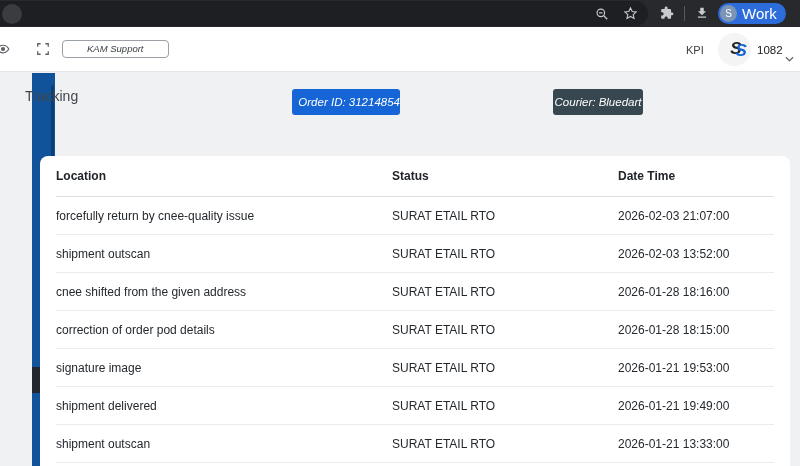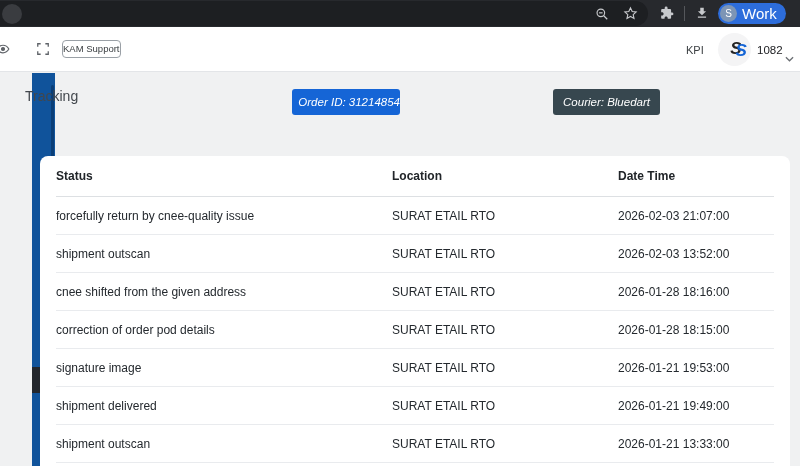--- a/index.html
+++ b/index.html
@@ -27,21 +27,21 @@
         background:var(--profile-pill-blue);display:flex;align-items:center;padding:0 9px 0 2px;gap:5px;border:none;cursor:pointer;}
   .avatar{width:17px;height:17px;border-radius:50%;background:#7d95b5;color:#fff;font-size:10px;
         display:flex;align-items:center;justify-content:center;}
   .profile-name{color:#fff;font-size:15px;}
 
   
   .app-header{position:relative;height:45px;background:#ffffff;border-bottom:1px solid #e3e5e8;}
   .eye-wrap{position:absolute;left:-5px;top:15px;color:#5f6368;}
   .fs-wrap{position:absolute;left:36px;top:15px;color:#5f6368;}
   .kam-chip{position:absolute;left:62px;top:13px;border:1px solid #9aa0a6;border-radius:4px;
-        background:#fff;color:#3c4043;font-size:9.5px;padding:3px 0;line-height:1.1;cursor:pointer;}
+        background:#fff;color:#3c4043;font-size:9.5px;padding:3px 24px;line-height:1.1;cursor:pointer;font-style:italic;}
   .kpi-label{position:absolute;left:686px;top:17px;font-size:11px;color:#3c4043;cursor:pointer;}
   .logo-circle{position:absolute;left:718px;top:6px;width:33px;height:33px;border-radius:50%;
         background:#f4f4f5;display:flex;align-items:center;justify-content:center;cursor:pointer;
         font-style:italic;font-weight:bold;font-size:17px;letter-spacing:-8px;overflow:hidden;}
   .logo-s1{color:#232323;transform:translate(-1px,-1px);}
   .logo-s2{color:var(--accent-blue);transform:translate(1px,1px);}
   .acct-num{position:absolute;left:757px;top:17px;font-size:11.5px;color:#202124;cursor:pointer;}
   .acct-chev{position:absolute;left:785px;top:21px;color:#6b6f73;}
 
   
@@ -51,21 +51,21 @@
   .side-label.l1{top:88px;}
   .side-label.l2{top:147px;}
   .side-thumb{position:absolute;right:1px;top:12px;width:3px;height:180px;background:#0a3e77;border-radius:2px;}
   .side-dark{position:absolute;left:0;top:294px;width:100%;height:26px;background:#23272d;}
 
   .main{position:absolute;left:15px;top:0;right:0;bottom:0;}
   .page-title{position:absolute;left:10px;top:15px;font-size:14px;font-weight:500;color:#42474d;}
   .order-btn{position:absolute;left:277px;top:16px;width:108px;height:26px;background:var(--accent-blue);
         color:#fff;border:none;border-radius:3px;font-style:italic;font-size:11.5px;
         font-family:"Liberation Sans",sans-serif;cursor:pointer;text-align:right;}
-  .courier-btn{position:absolute;left:538px;top:16px;width:107px;height:26px;background:var(--courier-dark);
+  .courier-btn{position:absolute;left:538px;top:16px;width:90px;height:26px;background:var(--courier-dark);
         color:#fff;border:none;border-radius:3px;font-style:italic;font-size:11.5px;
         font-family:"Liberation Sans",sans-serif;cursor:pointer;}
 
   .card{position:absolute;left:25px;top:83px;width:750px;height:311px;background:#fff;
         border-radius:8px 8px 0 0;padding:0 16px;}
   .thead,.trow{display:grid;grid-template-columns:336px 226px 1fr;align-items:center;}
   .thead{height:41px;border-bottom:1px solid #dde0e3;font-size:12px;font-weight:bold;color:#212529;}
   .trow{height:38px;border-bottom:1px solid #e9ebee;font-size:12px;color:#24292e;}
   .td,.th{white-space:nowrap;overflow:hidden;}
 </style>
@@ -136,22 +136,22 @@
     <div class="side-dark"></div>
   </div>
 
   <div class="main">
     <div class="page-title">Tracking</div>
     <button class="order-btn">Order ID: 31214854</button>
     <button class="courier-btn">Courier: Bluedart</button>
 
     <div class="card">
       <div class="thead">
+        <div class="th">Location</div>
         <div class="th">Status</div>
-        <div class="th">Location</div>
         <div class="th">Date Time</div>
       </div>
 
         <div class="trow">
           <div class="td">forcefully return by cnee-quality issue</div>
           <div class="td">SURAT ETAIL RTO</div>
           <div class="td">2026-02-03 21:07:00</div>
         </div>
 
         <div class="trow">

